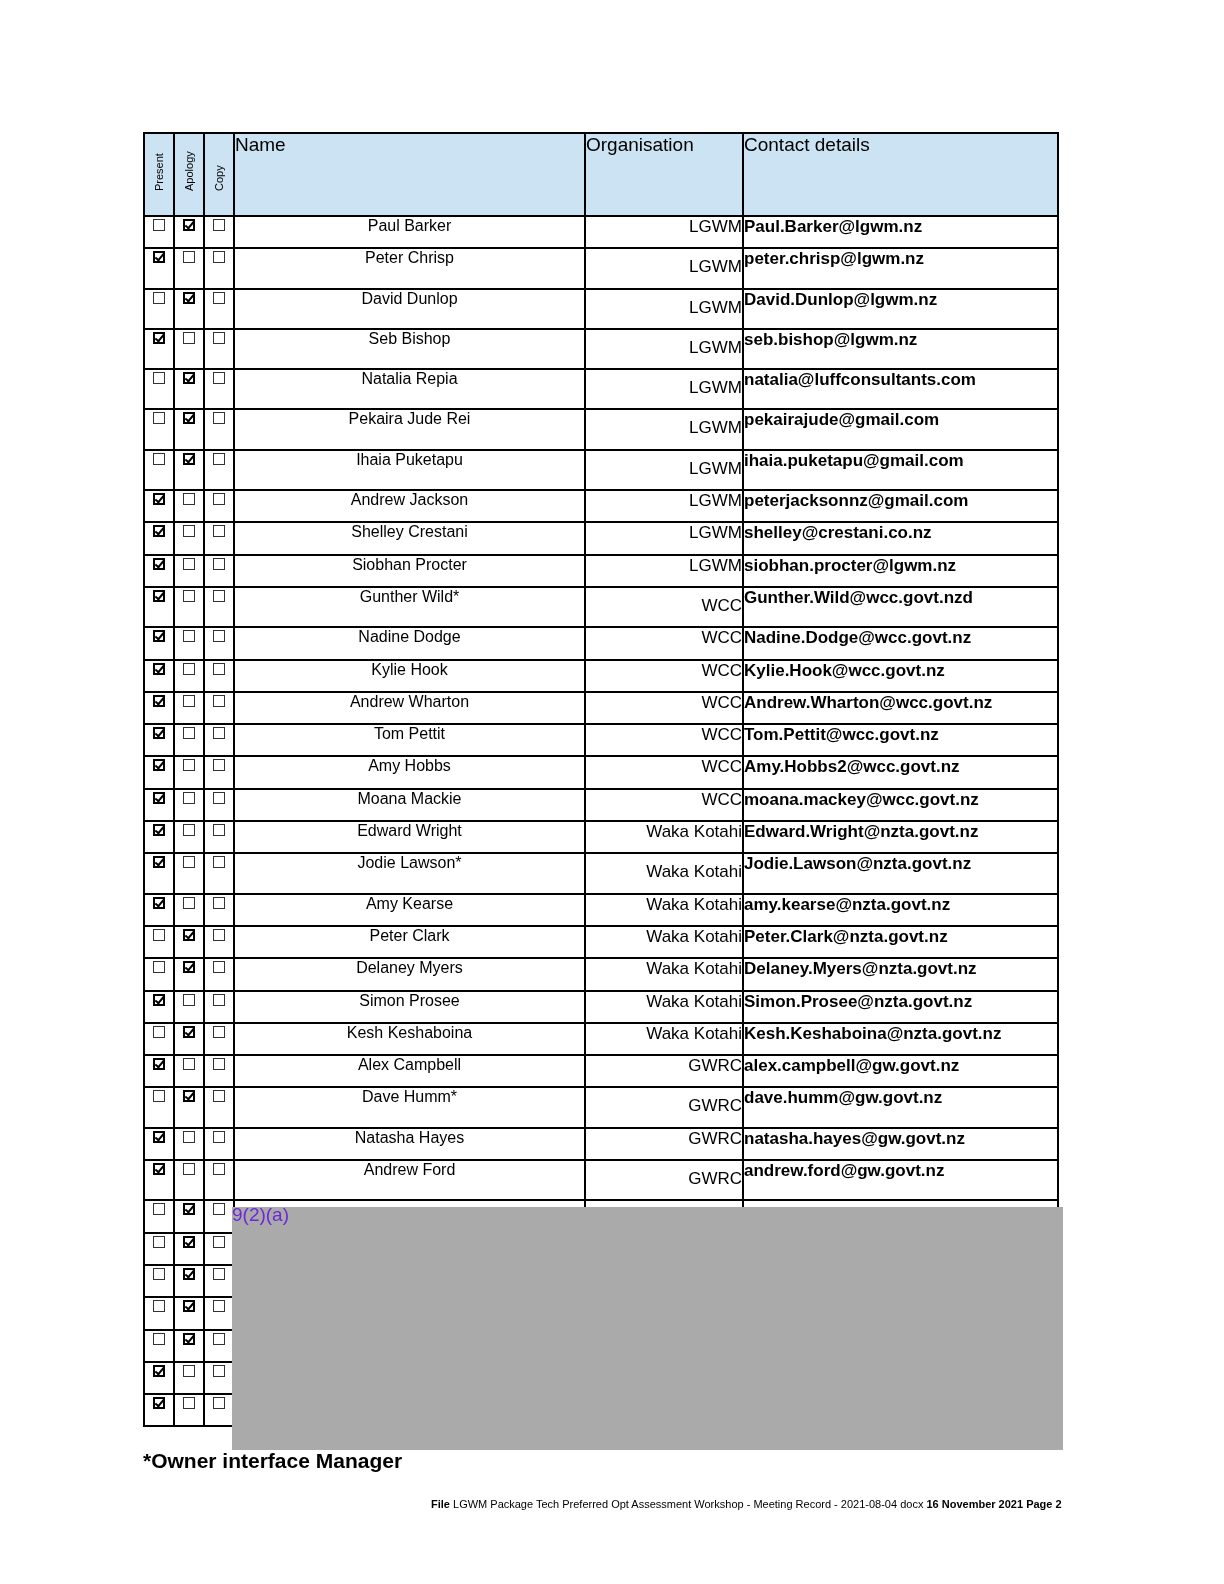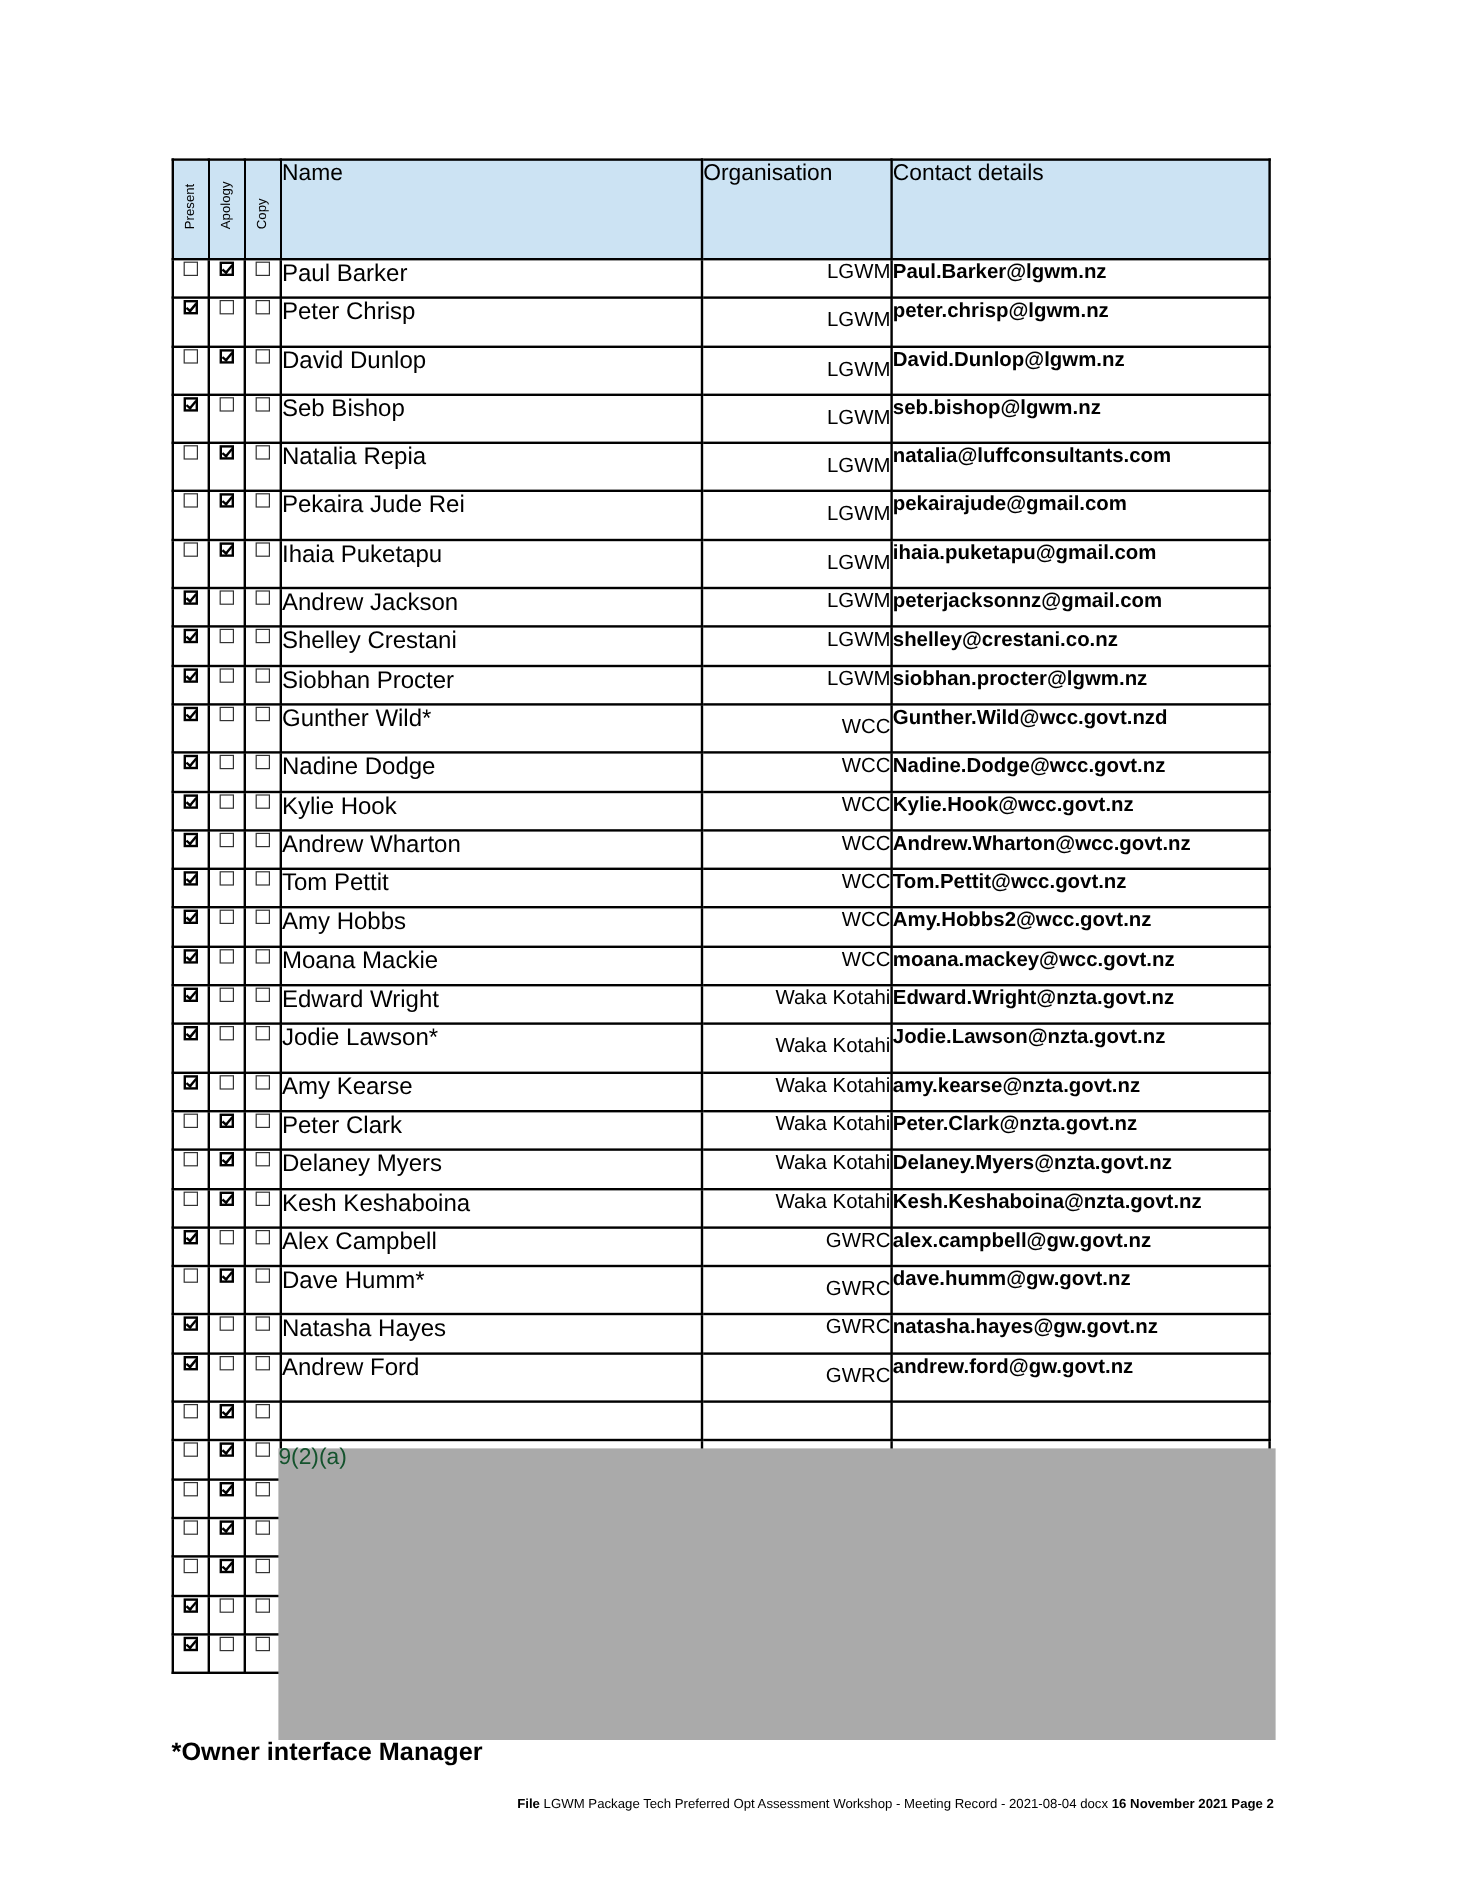--- a/index.html
+++ b/index.html
@@ -14,26 +14,26 @@
   th.vert { position: relative; }
   th.vert span { position: absolute; left: 50%; bottom: 12px; transform-origin: 0 0; transform: rotate(-90deg) translate(0, -50%);
                  font-size: 11px; white-space: nowrap; display: block; }
   th.hdr { text-align: left; vertical-align: middle; font-size: 19px; padding-left: 4px; margin-top: 44px; }
   tr.row td { height: 30.3px; }
   td.cb { text-align: center; vertical-align: middle; }
   .box { display: inline-block; width: 12px; height: 12px; border: 1.3px solid #333; box-sizing: border-box; position: relative; background:#fff; }
   .box.on { border: 2px solid #000; margin-top: -5px; }
   .box.on::after { content: ""; position: absolute; left: 2px; top: -1px; width: 3px; height: 7px;
                    border-right: 2px solid #000; border-bottom: 2px solid #000; transform: rotate(40deg); }
-  td.name { font-size: 20px; padding: 3px 0 0 5px; white-space: nowrap; }
+  td.name { font-size: 16px; padding: 3px 0 0 5px; white-space: nowrap; text-align: center; }
   td.org { font-size: 17px; padding: 3px 0 0 5px; white-space: nowrap; text-align: right; }
   td.org.low { padding-top: 8px; }
   td.email { font-size: 17px; font-weight: bold; padding: 9px 0 0 5px; white-space: nowrap; }
   .redact { position: absolute; left: 232px; top: 1207px; width: 831px; height: 243px; background: #aaaaaa; }
-  .redact-code { position: absolute; left: 232px; top: 1204px; color: #14532d; font-size: 19px; }
+  .redact-code { position: absolute; left: 232px; top: 1204px; color: #6d28d9; font-size: 19px; }
   .footnote { position: absolute; left: 143px; top: 1449px; font-size: 21px; font-weight: bold; }
   .footer { position: absolute; left: 419px; top: 1498px; font-size: 11px; white-space: nowrap; padding-left: 12px; }
   .footer b { font-weight: bold; }
 </style>
 </head>
 <body>
 
 <div class="page">
   <table class="att">
     <colgroup>
@@ -231,20 +231,28 @@
         </tr>
         <tr class="row">
           <td class="cb"><span class="box"></span></td>
           <td class="cb"><span class="box on"></span></td>
           <td class="cb"><span class="box"></span></td>
           <td class="name">Delaney Myers</td>
           <td class="org">Waka Kotahi</td>
           <td class="email">Delaney.Myers@nzta.govt.nz</td>
         </tr>
         <tr class="row">
+          <td class="cb"><span class="box on"></span></td>
+          <td class="cb"><span class="box"></span></td>
+          <td class="cb"><span class="box"></span></td>
+          <td class="name">Simon Prosee</td>
+          <td class="org">Waka Kotahi</td>
+          <td class="email">Simon.Prosee@nzta.govt.nz</td>
+        </tr>
+        <tr class="row">
           <td class="cb"><span class="box"></span></td>
           <td class="cb"><span class="box on"></span></td>
           <td class="cb"><span class="box"></span></td>
           <td class="name">Kesh Keshaboina</td>
           <td class="org">Waka Kotahi</td>
           <td class="email">Kesh.Keshaboina@nzta.govt.nz</td>
         </tr>
         <tr class="row">
           <td class="cb"><span class="box on"></span></td>
           <td class="cb"><span class="box"></span></td>

